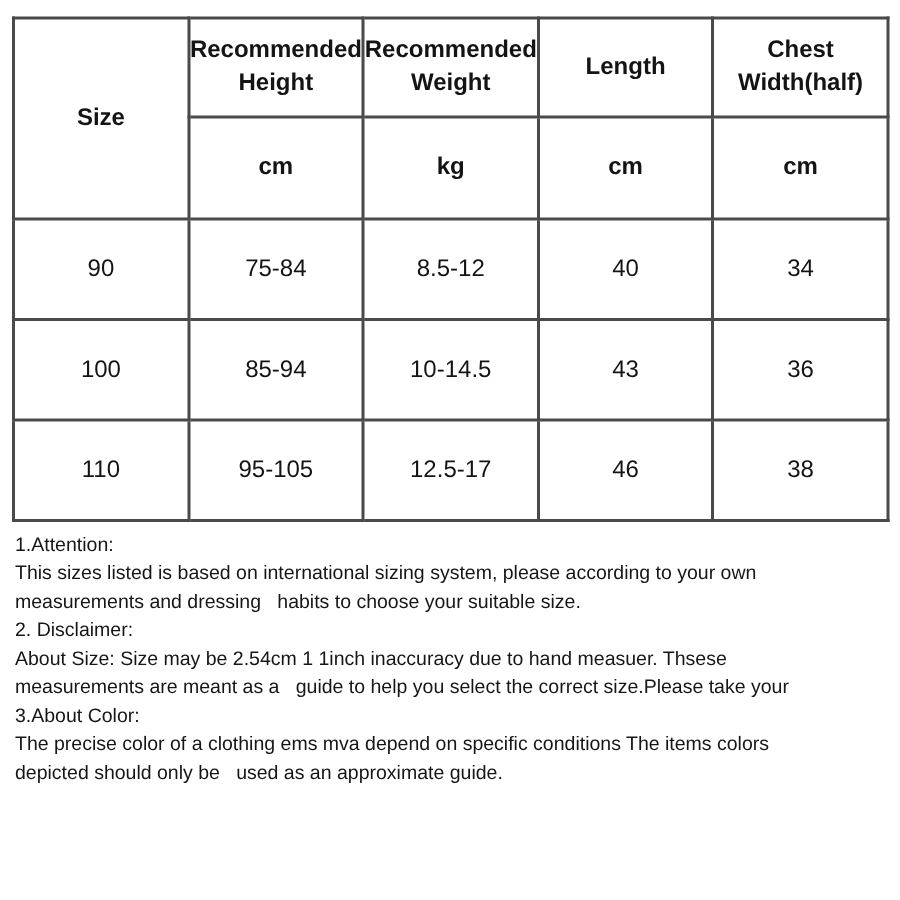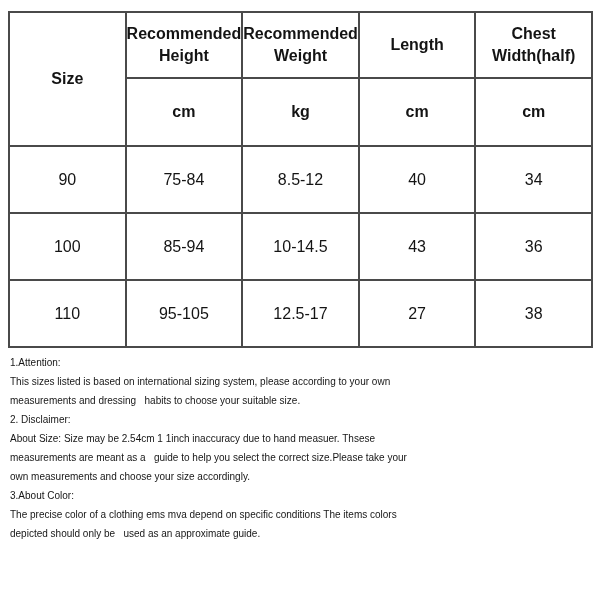--- a/index.html
+++ b/index.html
@@ -43,21 +43,21 @@
     margin-top: 42px;
   }
   tr.hrow1 { height: 66px; }
   tr.hrow2 { height: 68px; }
   tr.drow  { height: 67px; margin-top: 28px; }
 
   .notes {
     position: absolute;
     left: 10px; top: 353px;
     width: 582px;
-    font-size: 10px;
+    font-size: 13px;
     line-height: 19px;
     color: #161616;
   }
   .note-line { white-space: pre-wrap; }
 </style>
 </head>
 <body>
 
 <div class="sheet">
 
@@ -97,33 +97,32 @@
         <td>100</td>
         <td>85-94</td>
         <td>10-14.5</td>
         <td>43</td>
         <td>36</td>
       </tr>
       <tr class="drow">
         <td>110</td>
         <td>95-105</td>
         <td>12.5-17</td>
-        <td>27</td>
+        <td>46</td>
         <td>38</td>
       </tr>
     </tbody>
   </table>
 
   <div class="notes">
     <div class="note-line">1.Attention:</div>
     <div class="note-line">This sizes listed is based on international sizing system, please according to your own</div>
     <div class="note-line">measurements and dressing   habits to choose your suitable size.</div>
     <div class="note-line">2. Disclaimer:</div>
     <div class="note-line">About Size: Size may be 2.54cm 1 1inch inaccuracy due to hand measuer. Thsese</div>
     <div class="note-line">measurements are meant as a   guide to help you select the correct size.Please take your</div>
-    <div class="note-line">own measurements and choose your size accordingly.</div>
     <div class="note-line">3.About Color:</div>
     <div class="note-line">The precise color of a clothing ems mva depend on specific conditions The items colors</div>
     <div class="note-line">depicted should only be   used as an approximate guide.</div>
 
   </div>
 
 </div>
 
 </body></html>

